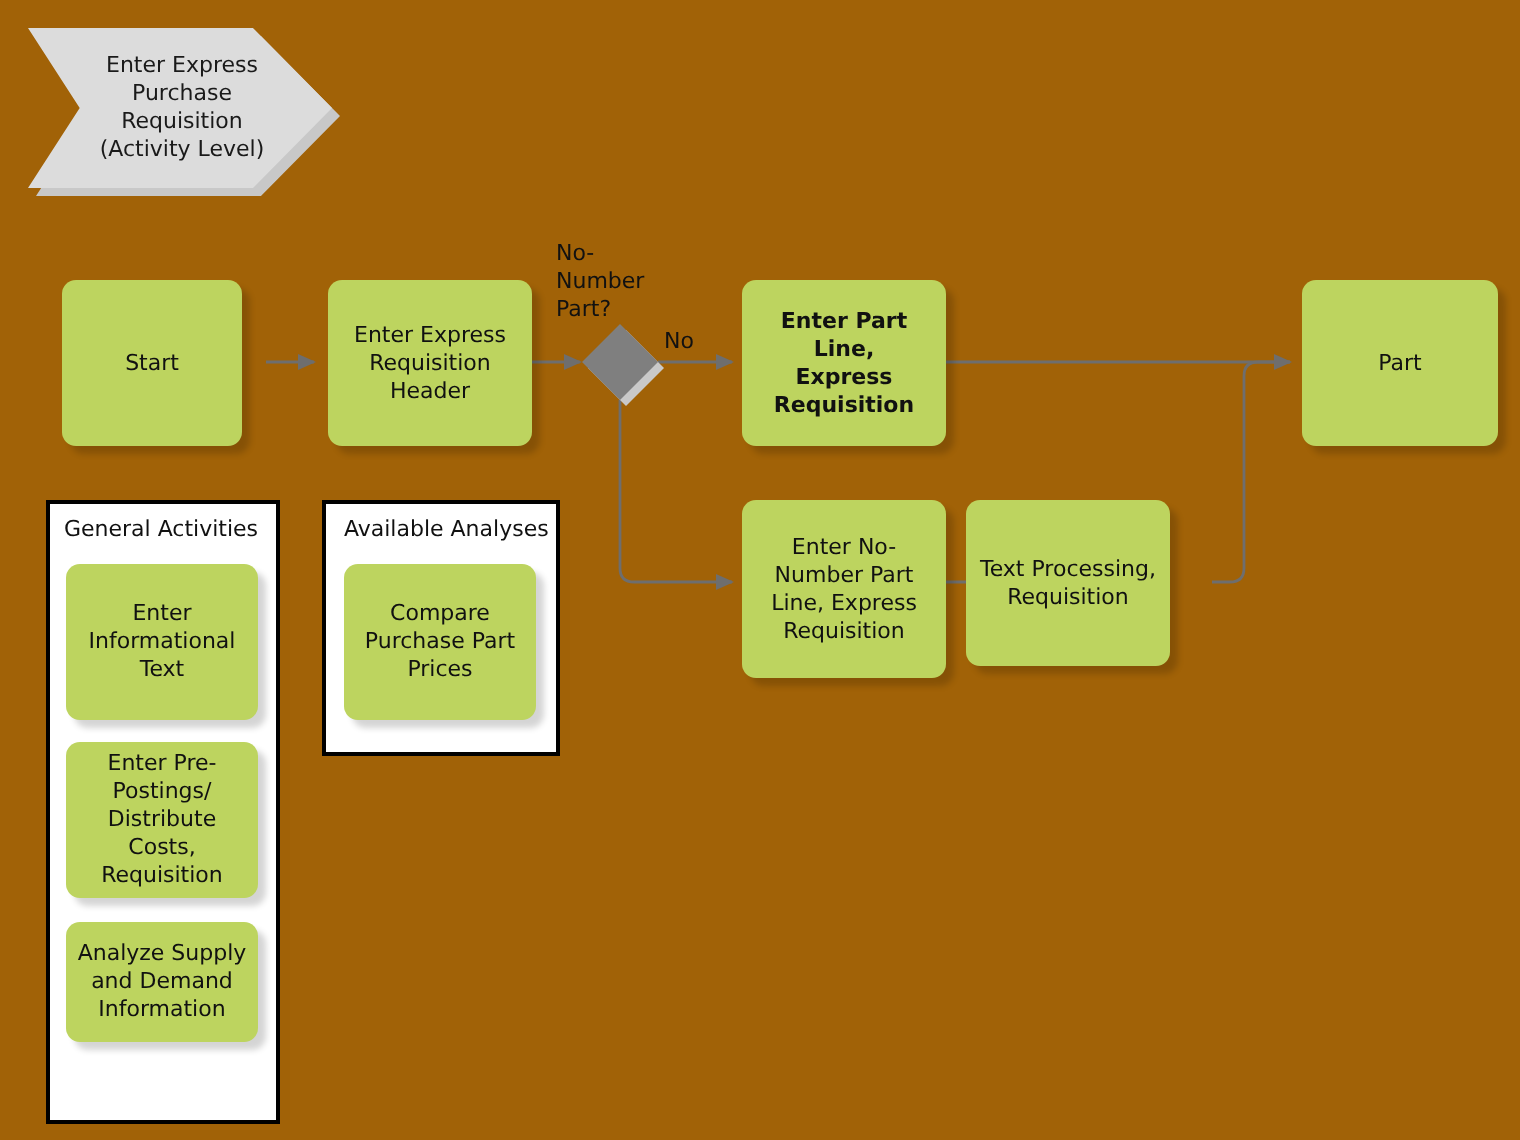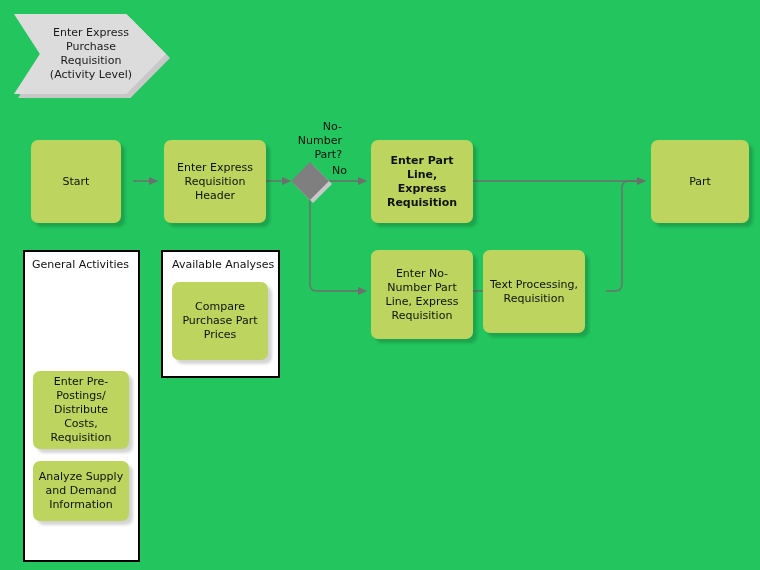--- a/index.html
+++ b/index.html
@@ -9,21 +9,21 @@
   }
   body {
     font-family: "DejaVu Sans", sans-serif;
     color: #000000;
   }
   #canvas {
     position: relative;
     width: 760px;
     height: 570px;
     overflow: hidden;
-    background: #22c55e;
+    background: #a16207;
   }
 
   
   .chevron-wrap {
     position: absolute;
     left: 14px;
     top: 14px;
     width: 152px;
     height: 80px;
   }
@@ -99,21 +99,21 @@
     top: 0;
     width: 38px;
     height: 38px;
     background: #7f7f7f;
     clip-path: polygon(50% 0%, 100% 50%, 50% 100%, 0% 50%);
   }
   .diamond-caption {
     position: absolute;
     font-size: 11px;
     line-height: 14px;
-    text-align: right;
+    text-align: left;
     color: #111111;
     white-space: pre-line;
   }
   .edge-label {
     position: absolute;
     font-size: 11px;
     line-height: 13px;
     color: #111111;
   }
 
@@ -216,20 +216,25 @@
 Requisition</span>
   </div>
 
   <div class="node" style="left:651px; top:140px; width:98px; height:83px;">
     <span class="node-label">Part</span>
   </div>
 
   <div class="group-panel" style="left:23px; top:250px; width:117px; height:312px;"></div>
   <div class="group-title" style="left:32px; top:258px;">General Activities</div>
 
+  <div class="node" style="left:33px; top:282px; width:96px; height:78px;">
+    <span class="node-label">Enter
+Informational
+Text</span>
+  </div>
   <div class="node" style="left:33px; top:371px; width:96px; height:78px;">
     <span class="node-label">Enter Pre-
 Postings/
 Distribute Costs,
 Requisition</span>
   </div>
   <div class="node" style="left:33px; top:461px; width:96px; height:60px;">
     <span class="node-label">Analyze Supply
 and Demand
 Information</span>

